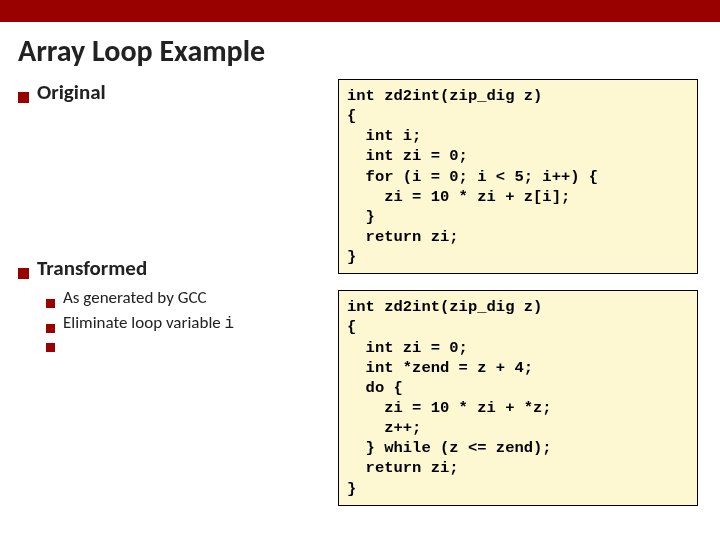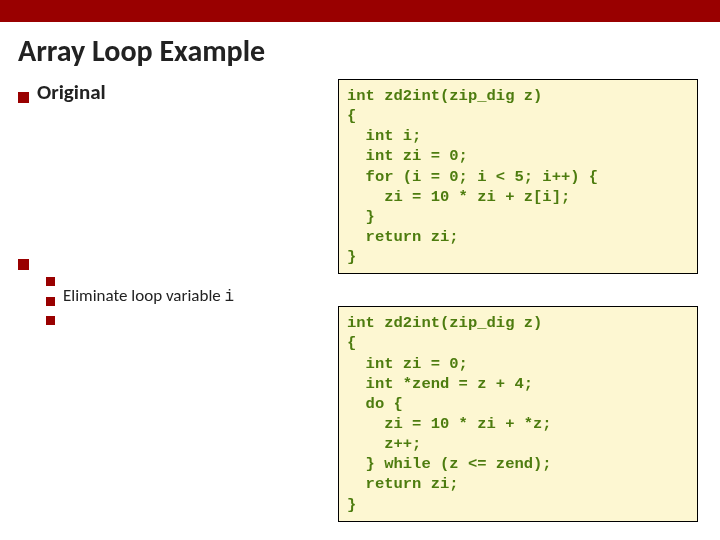--- a/index.html
+++ b/index.html
@@ -82,24 +82,24 @@
     font-family: 'Courier New', monospace;
     font-size: 16px;
   }
   .codebox {
     border: 1.5px solid #000;
     background: #fdf7d2;
     font-family: 'Courier New', monospace;
     font-size: 15.5px;
     line-height: 1.3;
     padding: 6px 8px;
-    margin-bottom: 32px;
+    margin-bottom: 16px;
     white-space: pre;
     font-weight: bold;
-    color: #4d7c0f;
+    color: #000000;
   }
   .spacer-orig { height: 130px; }
 </style>
 </head>
 <body>
 
 <div class="topbar">
   <span>Carnegie Mellon</span>
 </div>
 
@@ -114,24 +114,26 @@
         <div class="bullet"></div>
         <div class="h1text">Original</div>
       </div>
     </div>
 
     <div class="spacer-orig"></div>
 
     <div class="section">
       <div class="bullet-row">
         <div class="bullet"></div>
+        <div class="h1text">Transformed</div>
       </div>
 
       <div class="subitem bullet-row">
         <div class="bullet sm"></div>
+        <div class="subtext">As generated by GCC</div>
       </div>
 
       <div class="subitem bullet-row">
         <div class="bullet sm"></div>
         <div class="subtext"><span>Eliminate loop variable </span><span class="codevar">i</span></div>
       </div>
 
 
       <div class="subitem bullet-row">
         <div class="bullet sm"></div>

